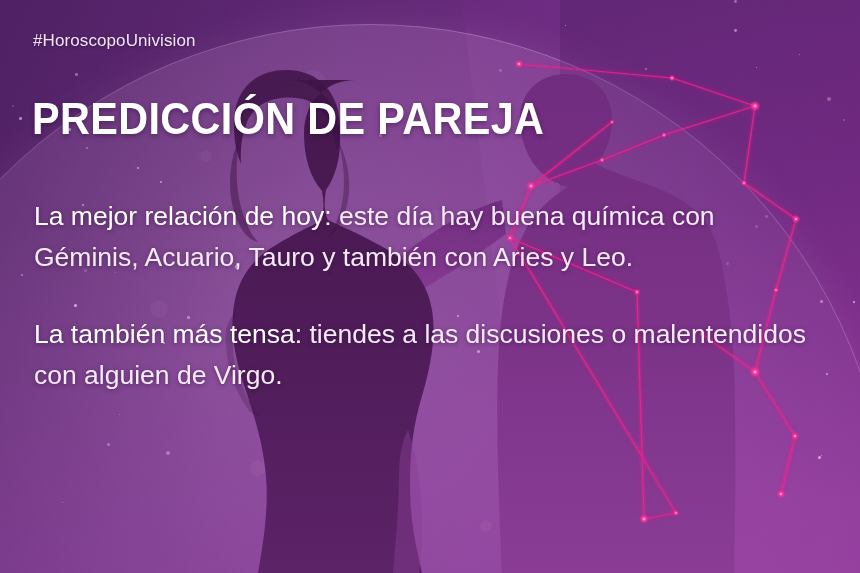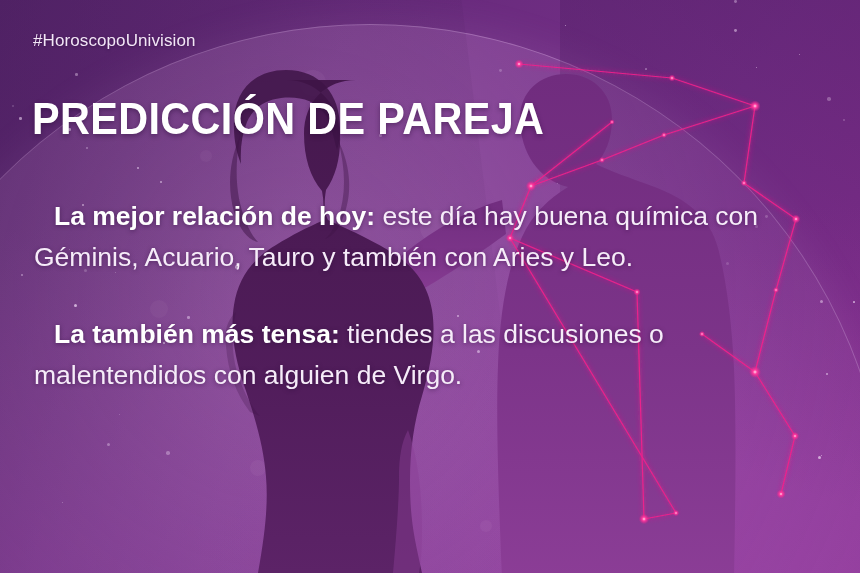--- a/index.html
+++ b/index.html
@@ -84,21 +84,21 @@
     position:absolute; left:34px; top:196px;
     width:790px;
     color:#f6ecf9;
     font-size:26.5px;
     line-height:41px;
     font-weight:400;
     text-shadow:0 1px 4px rgba(44,12,58,.50);
   }
   #body p{ margin:0; }
   #body .gap{ height:36px; }
-  #body b{ font-weight:700; color:#ffffff;margin-left:20px; }
+  #body b{ font-weight:400; color:#ffffff; }
 </style>
 </head>
 <body>
 
 <div id="card">
 
   <div id="moon"></div>
   <div id="moonRim"></div>
   <div class="layer" id="craters">
       <div class="crater" style="left: 300px; top: 70px; width: 26px; height: 26px;"></div>

